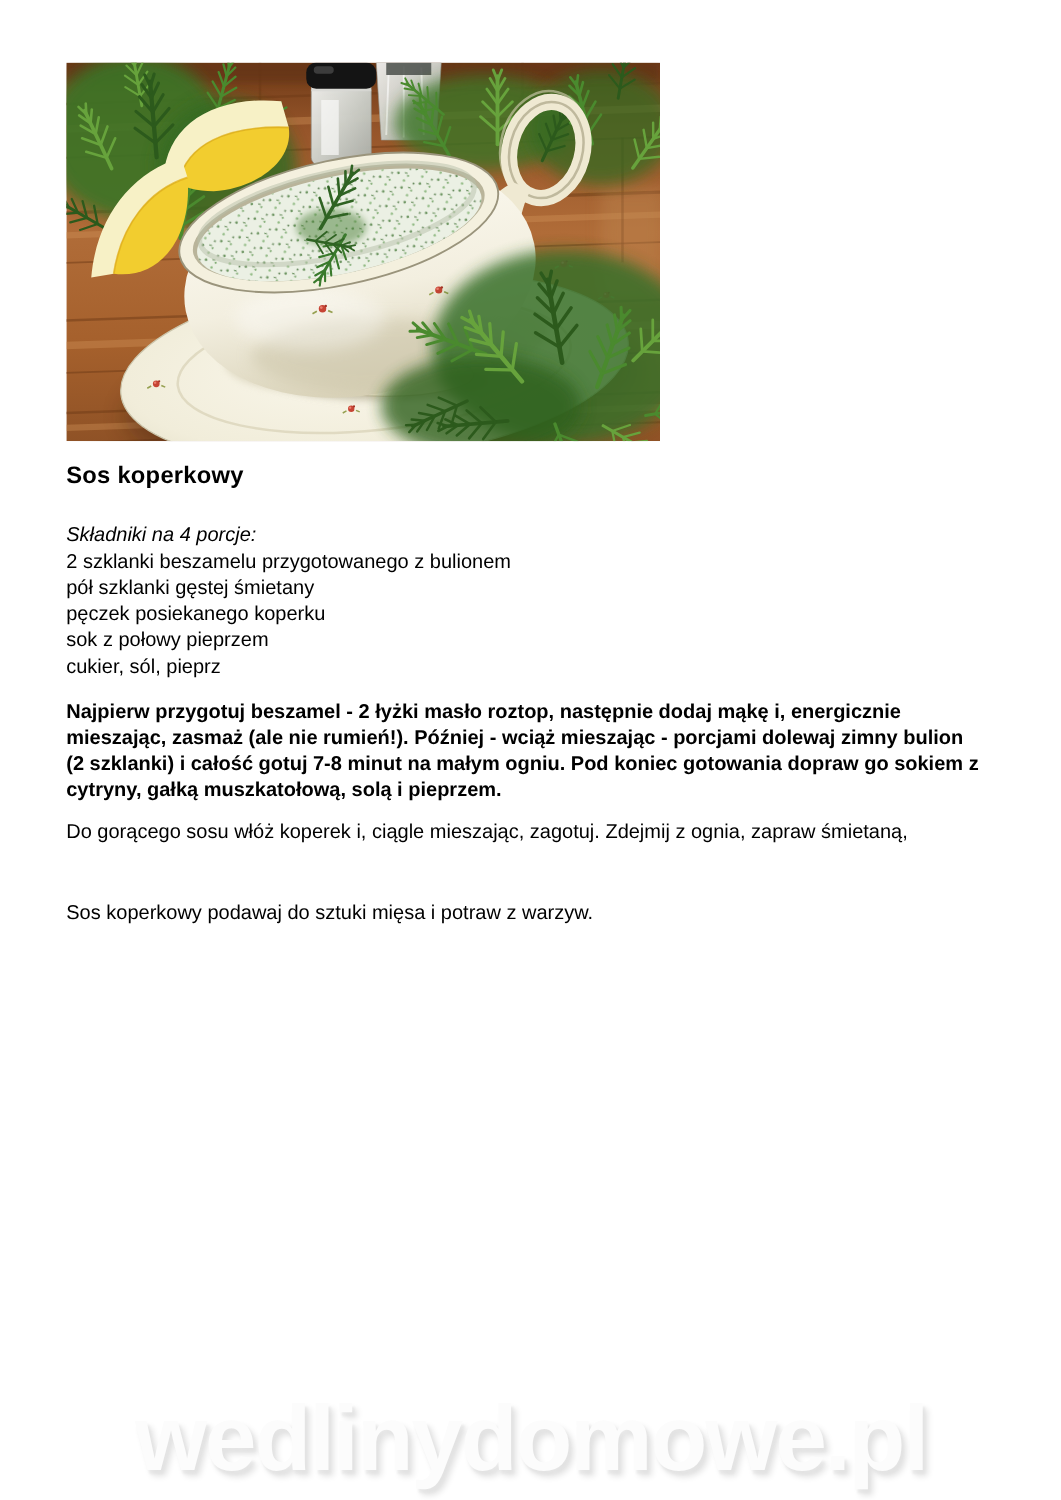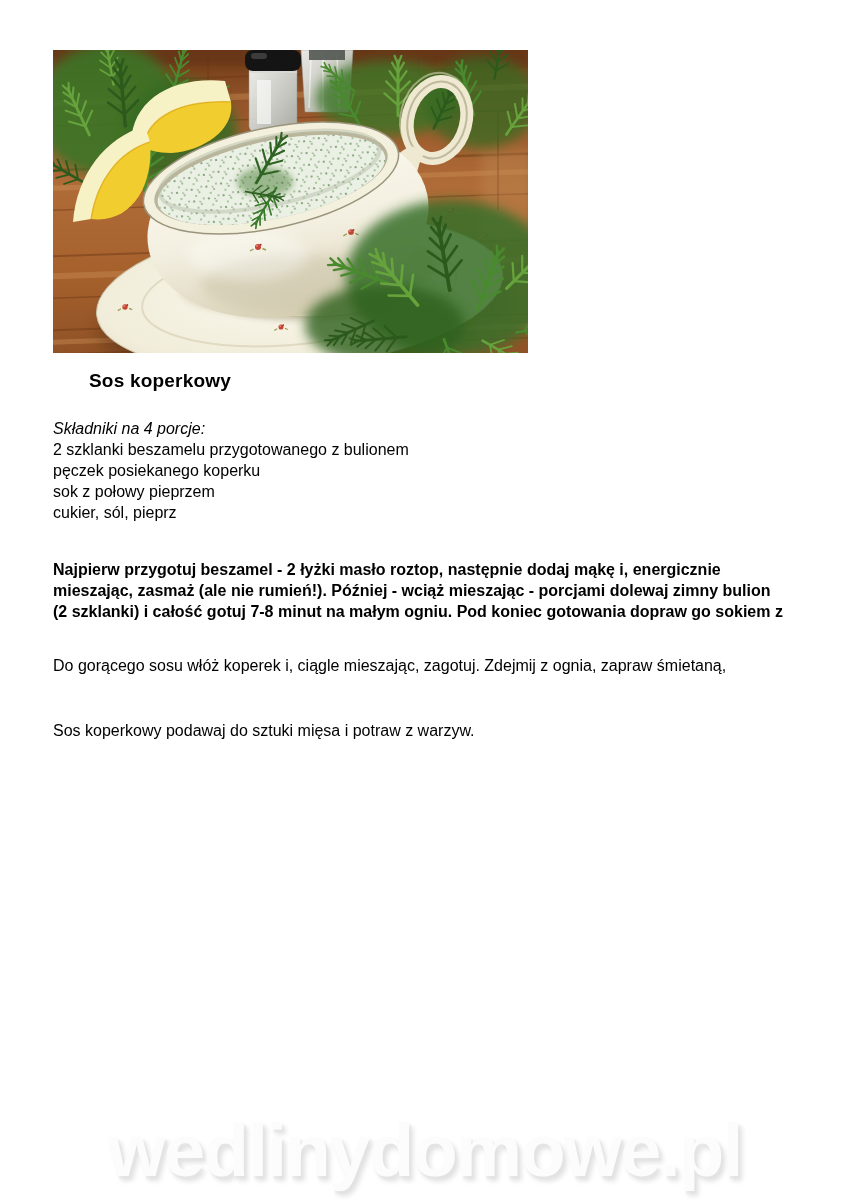--- a/index.html
+++ b/index.html
@@ -6,21 +6,21 @@
   body{
     width:849px;height:1200px;position:relative;overflow:hidden;
     background:#ffffff;
     font-family:"Liberation Sans","DejaVu Sans",sans-serif;
     color:#000;
   }
   .photo-wrap{position:absolute;left:53px;top:50px;width:475px;height:303px;overflow:hidden;}
   .photo-wrap svg{display:block;}
   .title{
     position:absolute;left:53px;top:356px;
-    font-size:19px;font-weight:bold;line-height:23px;letter-spacing:.2px;margin-left:36px;
+    font-size:19px;font-weight:bold;line-height:23px;letter-spacing:.2px;
   }
   .text-block{position:absolute;left:53px;font-size:16px;line-height:21px;margin-top:23px;}
   .text-block .line{white-space:nowrap;}
   .ingredients{top:395px;}
   .servings{font-style:italic;}
   .para-1{top:536px;font-weight:bold;}
   .para-2{top:632px;}
   .para-3{top:697px;text-align:right;}
   .watermark{
     position:absolute;left:108px;top:1075px;
@@ -218,29 +218,31 @@
       <use href="#frond" transform="translate(318,272) rotate(-115) scale(1.5)" color="#2c5a1c"></use>
     </g>
   </svg>
 </figure>
 
 <h1 class="title">Sos koperkowy</h1>
 
 <div class="text-block ingredients">
   <div class="line servings">Składniki na 4 porcje:</div>
   <div class="line">2 szklanki beszamelu przygotowanego z bulionem</div>
+  <div class="line">pół szklanki gęstej śmietany</div>
   <div class="line">pęczek posiekanego koperku</div>
   <div class="line">sok z połowy pieprzem</div>
   <div class="line">cukier, sól, pieprz</div>
 </div>
 
 <div class="text-block para-1">
   <div class="line">Najpierw przygotuj beszamel - 2 łyżki masło roztop, następnie dodaj mąkę i, energicznie</div>
   <div class="line">mieszając, zasmaż (ale nie rumień!). Później - wciąż mieszając - porcjami dolewaj zimny bulion</div>
   <div class="line">(2 szklanki) i całość gotuj 7-8 minut na małym ogniu. Pod koniec gotowania dopraw go sokiem z</div>
+  <div class="line">cytryny, gałką muszkatołową, solą i pieprzem.</div>
 </div>
 
 <div class="text-block para-2">
   <div class="line">Do gorącego sosu włóż koperek i, ciągle mieszając, zagotuj. Zdejmij z ognia, zapraw śmietaną,</div>
 </div>
 
 <div class="text-block para-3">
   <div class="line">Sos koperkowy podawaj do sztuki mięsa i potraw z warzyw.</div>
 </div>
 

